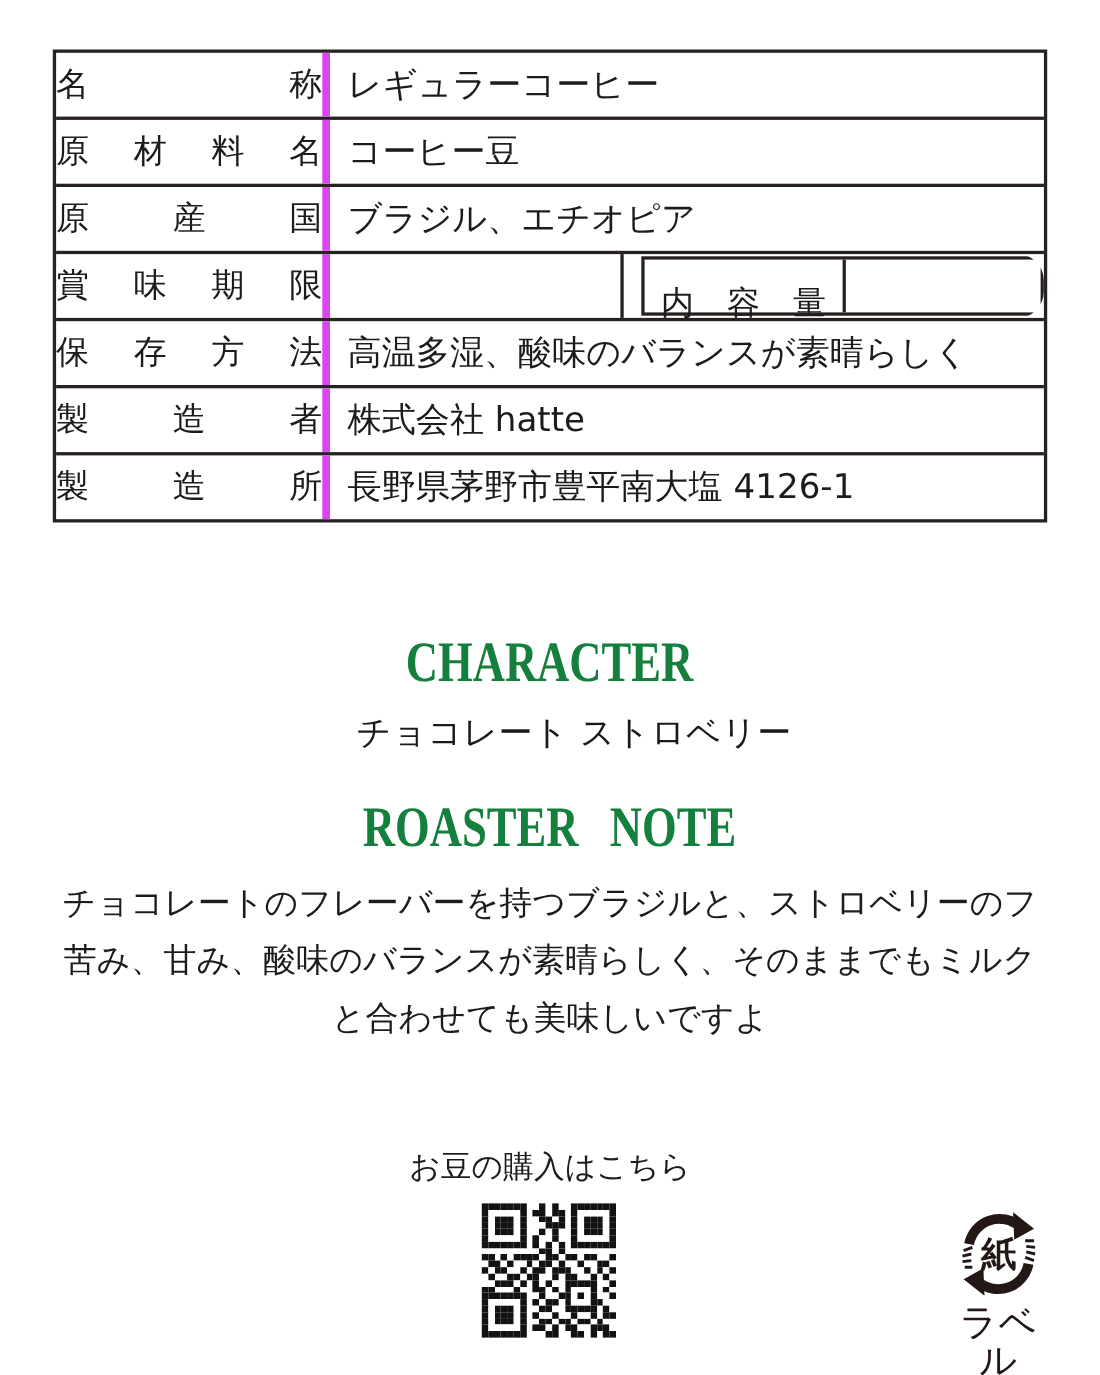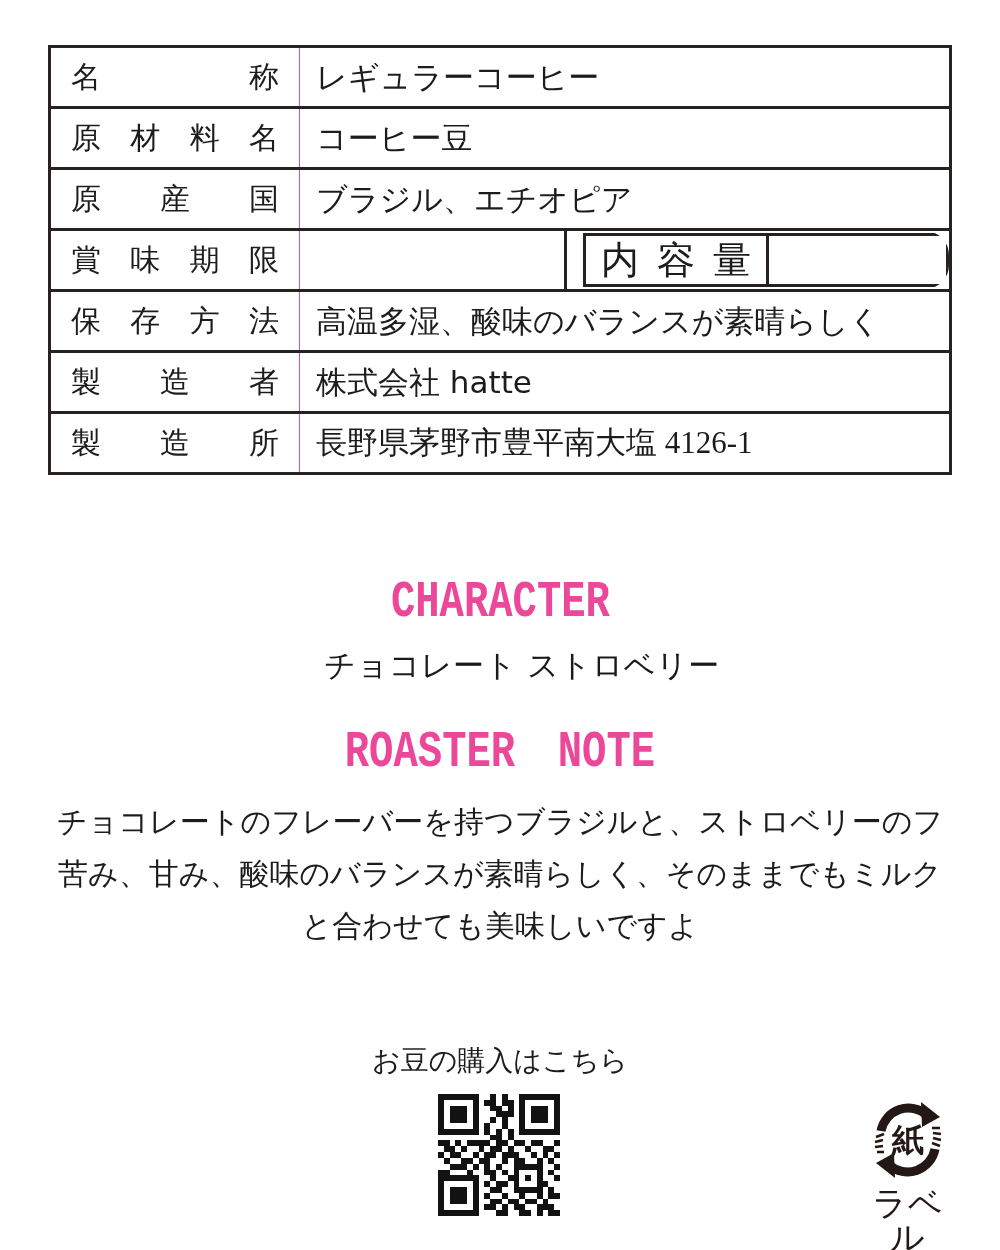--- a/index.html
+++ b/index.html
@@ -13,57 +13,57 @@
     box-sizing:border-box;
   }
   *,*:before,*:after{box-sizing:border-box;}
 
   
   .info-table{
     position:absolute;left:48px;top:45px;width:904px;
     border:3px solid #272120;
   }
   .t-row{display:flex;height:61px;border-bottom:3px solid #272120;}
-  .t-row:last-child{height:58px;border-bottom:none;font-family:Liberation Serif, serif;}
+  .t-row:last-child{height:58px;border-bottom:none;}
   .t-label{
     width:249px;flex:0 0 249px;
-    border-right:1px solid #d946ef;
-    padding:0 20px;
+    border-right:7px solid #d946ef;
+    padding:0 0;
     font-size:30px;line-height:58px;
     text-align:justify;text-align-last:justify;
     white-space:nowrap;overflow:hidden;
   }
   .t-value{
     flex:1;padding:0 16px;
     font-size:31px;line-height:58px;
     white-space:nowrap;overflow:hidden;border-radius:24px;
   }
   .t-value.has-sub{padding:0;display:flex;}
   .t-sub-spacer{width:267px;flex:0 0 267px;border-right:3px solid #272120;}
   .t-inner-box{
     flex:1;display:flex;
     margin:2px 0 2px 16px;
     border:3px solid #272120;
   }
   .t-inner-label{
     width:183px;flex:0 0 183px;
     border-right:3px solid #272120;
-    padding:0 15px;
-    font-size:38px;line-height:48px;
+    padding:16px 15px;
+    font-size:30px;line-height:48px;
     text-align:justify;text-align-last:justify;
     white-space:nowrap;
   }
   .t-inner-value{flex:1;}
 
   
   .center-block{position:absolute;left:0;width:1000px;text-align:center;}
   .big-heading{
-    font-family:Liberation Mono, monospace;
+    font-family:Liberation Serif, serif;
     font-weight:700;font-size:52px;line-height:1;
-    letter-spacing:0px;color:#ec4899;
+    letter-spacing:0px;color:#15803d;
   }
   .big-heading .squeeze{display:inline-block;transform:scaleX(0.78);transform-origin:center;}
   #roaster-heading .squeeze{word-spacing:0.45em;}
   .jp-line{font-size:31px;color:#1a1a1a;letter-spacing:0.5px;}
   #character-heading{top:577px;}
   #character-text{top:645px;padding-left:44px;}
   #roaster-heading{top:727px;}
   #roaster-note{top:796px;line-height:52px;font-size:30px;}
   #purchase-text{top:1042px;font-size:28px;}
 

